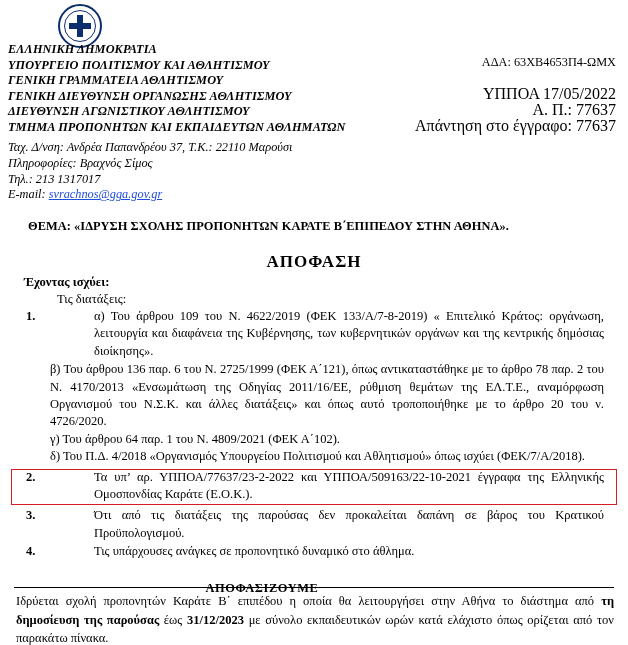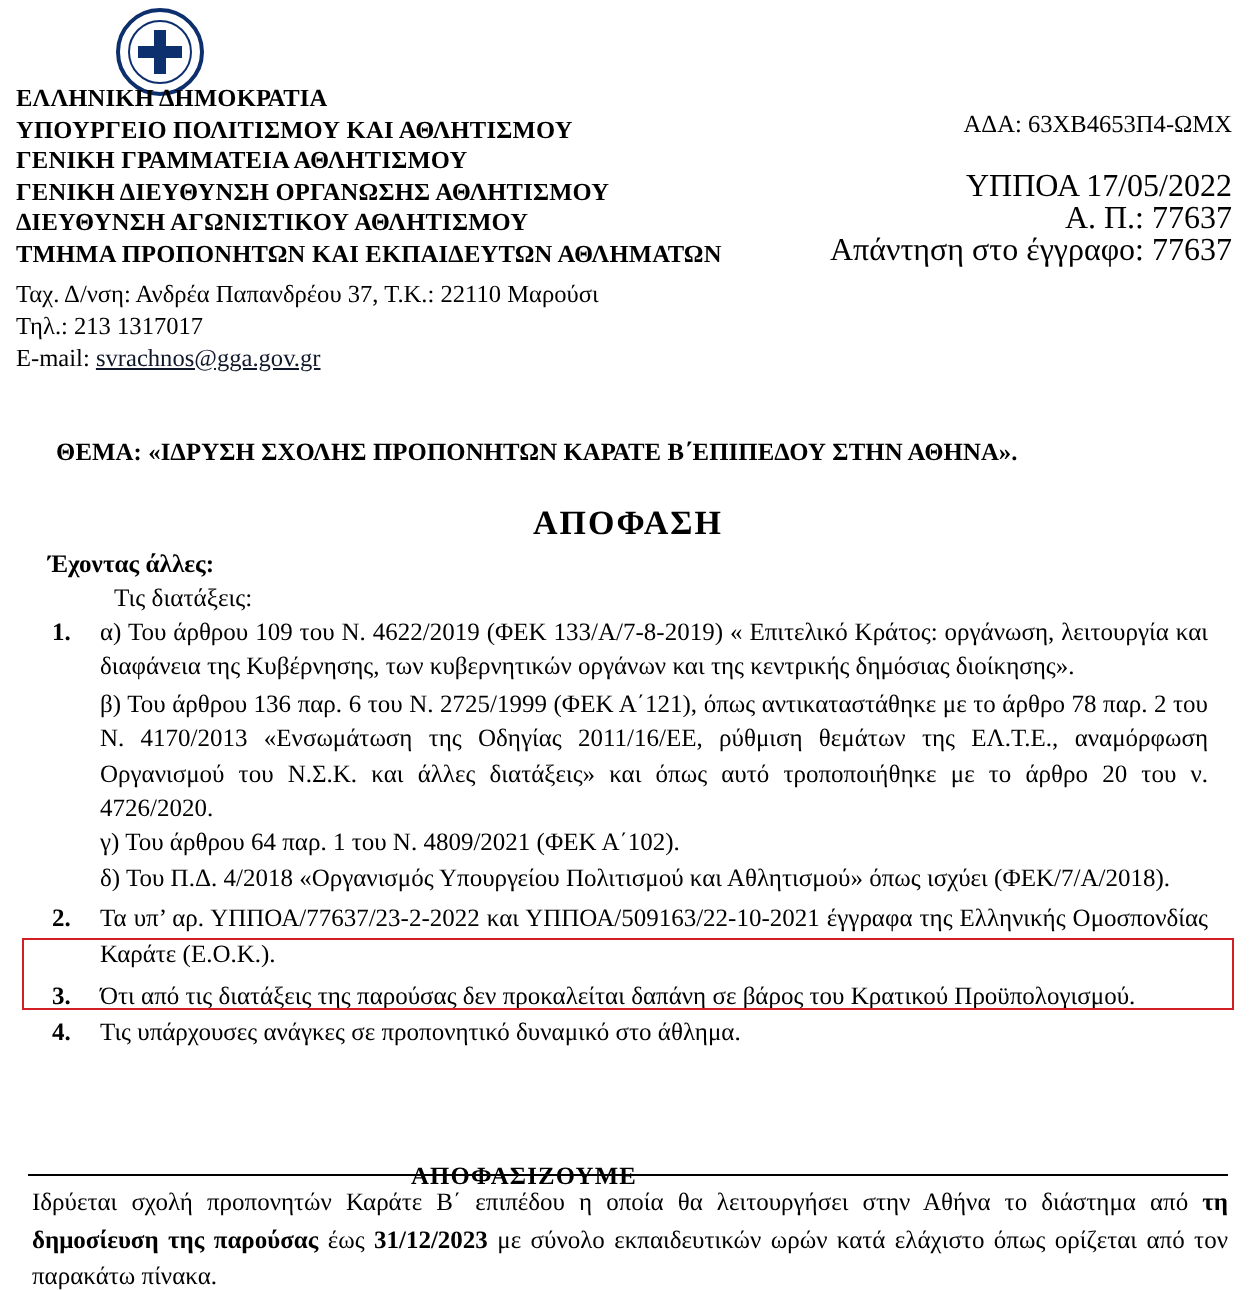--- a/index.html
+++ b/index.html
@@ -74,20 +74,21 @@
     top: 42px;
     width: 612px;
   }
   .hdr-row {
     display: flex;
     justify-content: space-between;
     align-items: flex-start;
   }
   .hdr-left {
     width: 350px;
+    font-style: italic;
   }
   .hdr-right {
     width: 250px;
     text-align: right;
     padding-right: 4px;
   }
   .org-line {
     font-weight: bold;
     font-size: 12.3px;
     line-height: 15.5px;
@@ -98,21 +99,21 @@
     font-size: 16px;
     line-height: 16px;
     white-space: nowrap;
   }
   .addr-line {
     font-size: 12.3px;
     line-height: 15.8px;
     white-space: nowrap;
   }
   .email-link {
-    color: #0f172a;
+    color: #1d4ed8;
     text-decoration: underline;
   }
   .ada-line {
     font-size: 12.3px;
     line-height: 16px;
     white-space: nowrap;
     margin-top: 12px;
   }
 
   
@@ -173,20 +174,21 @@
     text-align: left;
     padding-left: 2px;
     box-sizing: border-box;
   }
   .li-body {
     flex: 1 1 auto;
     font-size: 12.5px;
     line-height: 17.4px;
     text-align: justify;
     padding-right: 10px;
+    margin-left: 44px;
   }
   .sub-para {
     font-size: 12.5px;
     line-height: 17.4px;
     text-align: justify;
     padding-left: 26px;
     padding-right: 10px;
   }
 
   
@@ -245,38 +247,39 @@
     <div class="hdr-row">
       <div class="hdr-left">
         <div class="org-line">ΕΛΛΗΝΙΚΗ ΔΗΜΟΚΡΑΤΙΑ</div>
         <div class="org-line">ΥΠΟΥΡΓΕΙΟ ΠΟΛΙΤΙΣΜΟΥ ΚΑΙ ΑΘΛΗΤΙΣΜΟΥ</div>
         <div class="org-line">ΓΕΝΙΚΗ ΓΡΑΜΜΑΤΕΙΑ ΑΘΛΗΤΙΣΜΟΥ</div>
         <div class="org-line">ΓΕΝΙΚΗ ΔΙΕΥΘΥΝΣΗ ΟΡΓΑΝΩΣΗΣ ΑΘΛΗΤΙΣΜΟΥ</div>
         <div class="org-line">ΔΙΕΥΘΥΝΣΗ ΑΓΩΝΙΣΤΙΚΟΥ ΑΘΛΗΤΙΣΜΟΥ</div>
         <div class="org-line">ΤΜΗΜΑ ΠΡΟΠΟΝΗΤΩΝ ΚΑΙ ΕΚΠΑΙΔΕΥΤΩΝ ΑΘΛΗΜΑΤΩΝ</div>
         <div style="height:5px"></div>
         <div class="addr-line">Ταχ. Δ/νση: Ανδρέα Παπανδρέου 37, Τ.Κ.: 22110 Μαρούσι</div>
+        <div class="addr-line">Πληροφορίες: Βραχνός Σίμος</div>
         <div class="addr-line">Τηλ.: 213 1317017</div>
         <div class="addr-line"><span>E-mail: </span><span class="email-link">svrachnos@gga.gov.gr</span></div>
       </div>
       <div class="hdr-right">
         <div class="ada-line">ΑΔΑ: 63ΧΒ4653Π4-ΩΜΧ</div>
         <div style="height:16px"></div>
         <div class="meta-line">ΥΠΠΟΑ 17/05/2022</div>
         <div class="meta-line">Α. Π.: 77637</div>
         <div class="meta-line">Απάντηση στο έγγραφο: 77637</div>
       </div>
     </div>
   </div>
 
   <div class="subject">ΘΕΜΑ: «ΙΔΡΥΣΗ ΣΧΟΛΗΣ ΠΡΟΠΟΝΗΤΩΝ ΚΑΡΑΤΕ Β΄ΕΠΙΠΕΔΟΥ ΣΤΗΝ ΑΘΗΝΑ».</div>
 
   <div class="decision-title">ΑΠΟΦΑΣΗ</div>
 
-  <div class="having-regard">Έχοντας άλλες:</div>
+  <div class="having-regard">Έχοντας ισχύει:</div>
   <div class="provisions">Τις διατάξεις:</div>
 
   <div class="list">
 
     <div class="li">
       <div class="li-num">1.</div>
       <div class="li-body">α) Του άρθρου 109 του Ν. 4622/2019 (ΦΕΚ 133/Α/7-8-2019) « Επιτελικό Κράτος: οργάνωση, λειτουργία και διαφάνεια της Κυβέρνησης, των κυβερνητικών οργάνων και της κεντρικής δημόσιας διοίκησης».</div>
     </div>
     <div class="sub-para">β) Του άρθρου 136 παρ. 6 του Ν. 2725/1999 (ΦΕΚ Α΄121), όπως αντικαταστάθηκε με το άρθρο 78 παρ. 2 του Ν. 4170/2013 «Ενσωμάτωση της Οδηγίας 2011/16/ΕΕ, ρύθμιση θεμάτων της ΕΛ.Τ.Ε., αναμόρφωση Οργανισμού του Ν.Σ.Κ. και άλλες διατάξεις» και όπως αυτό τροποποιήθηκε με το άρθρο 20 του ν. 4726/2020.</div>
     <div class="sub-para">γ) Του άρθρου 64 παρ. 1 του Ν. 4809/2021 (ΦΕΚ Α΄102).</div>

